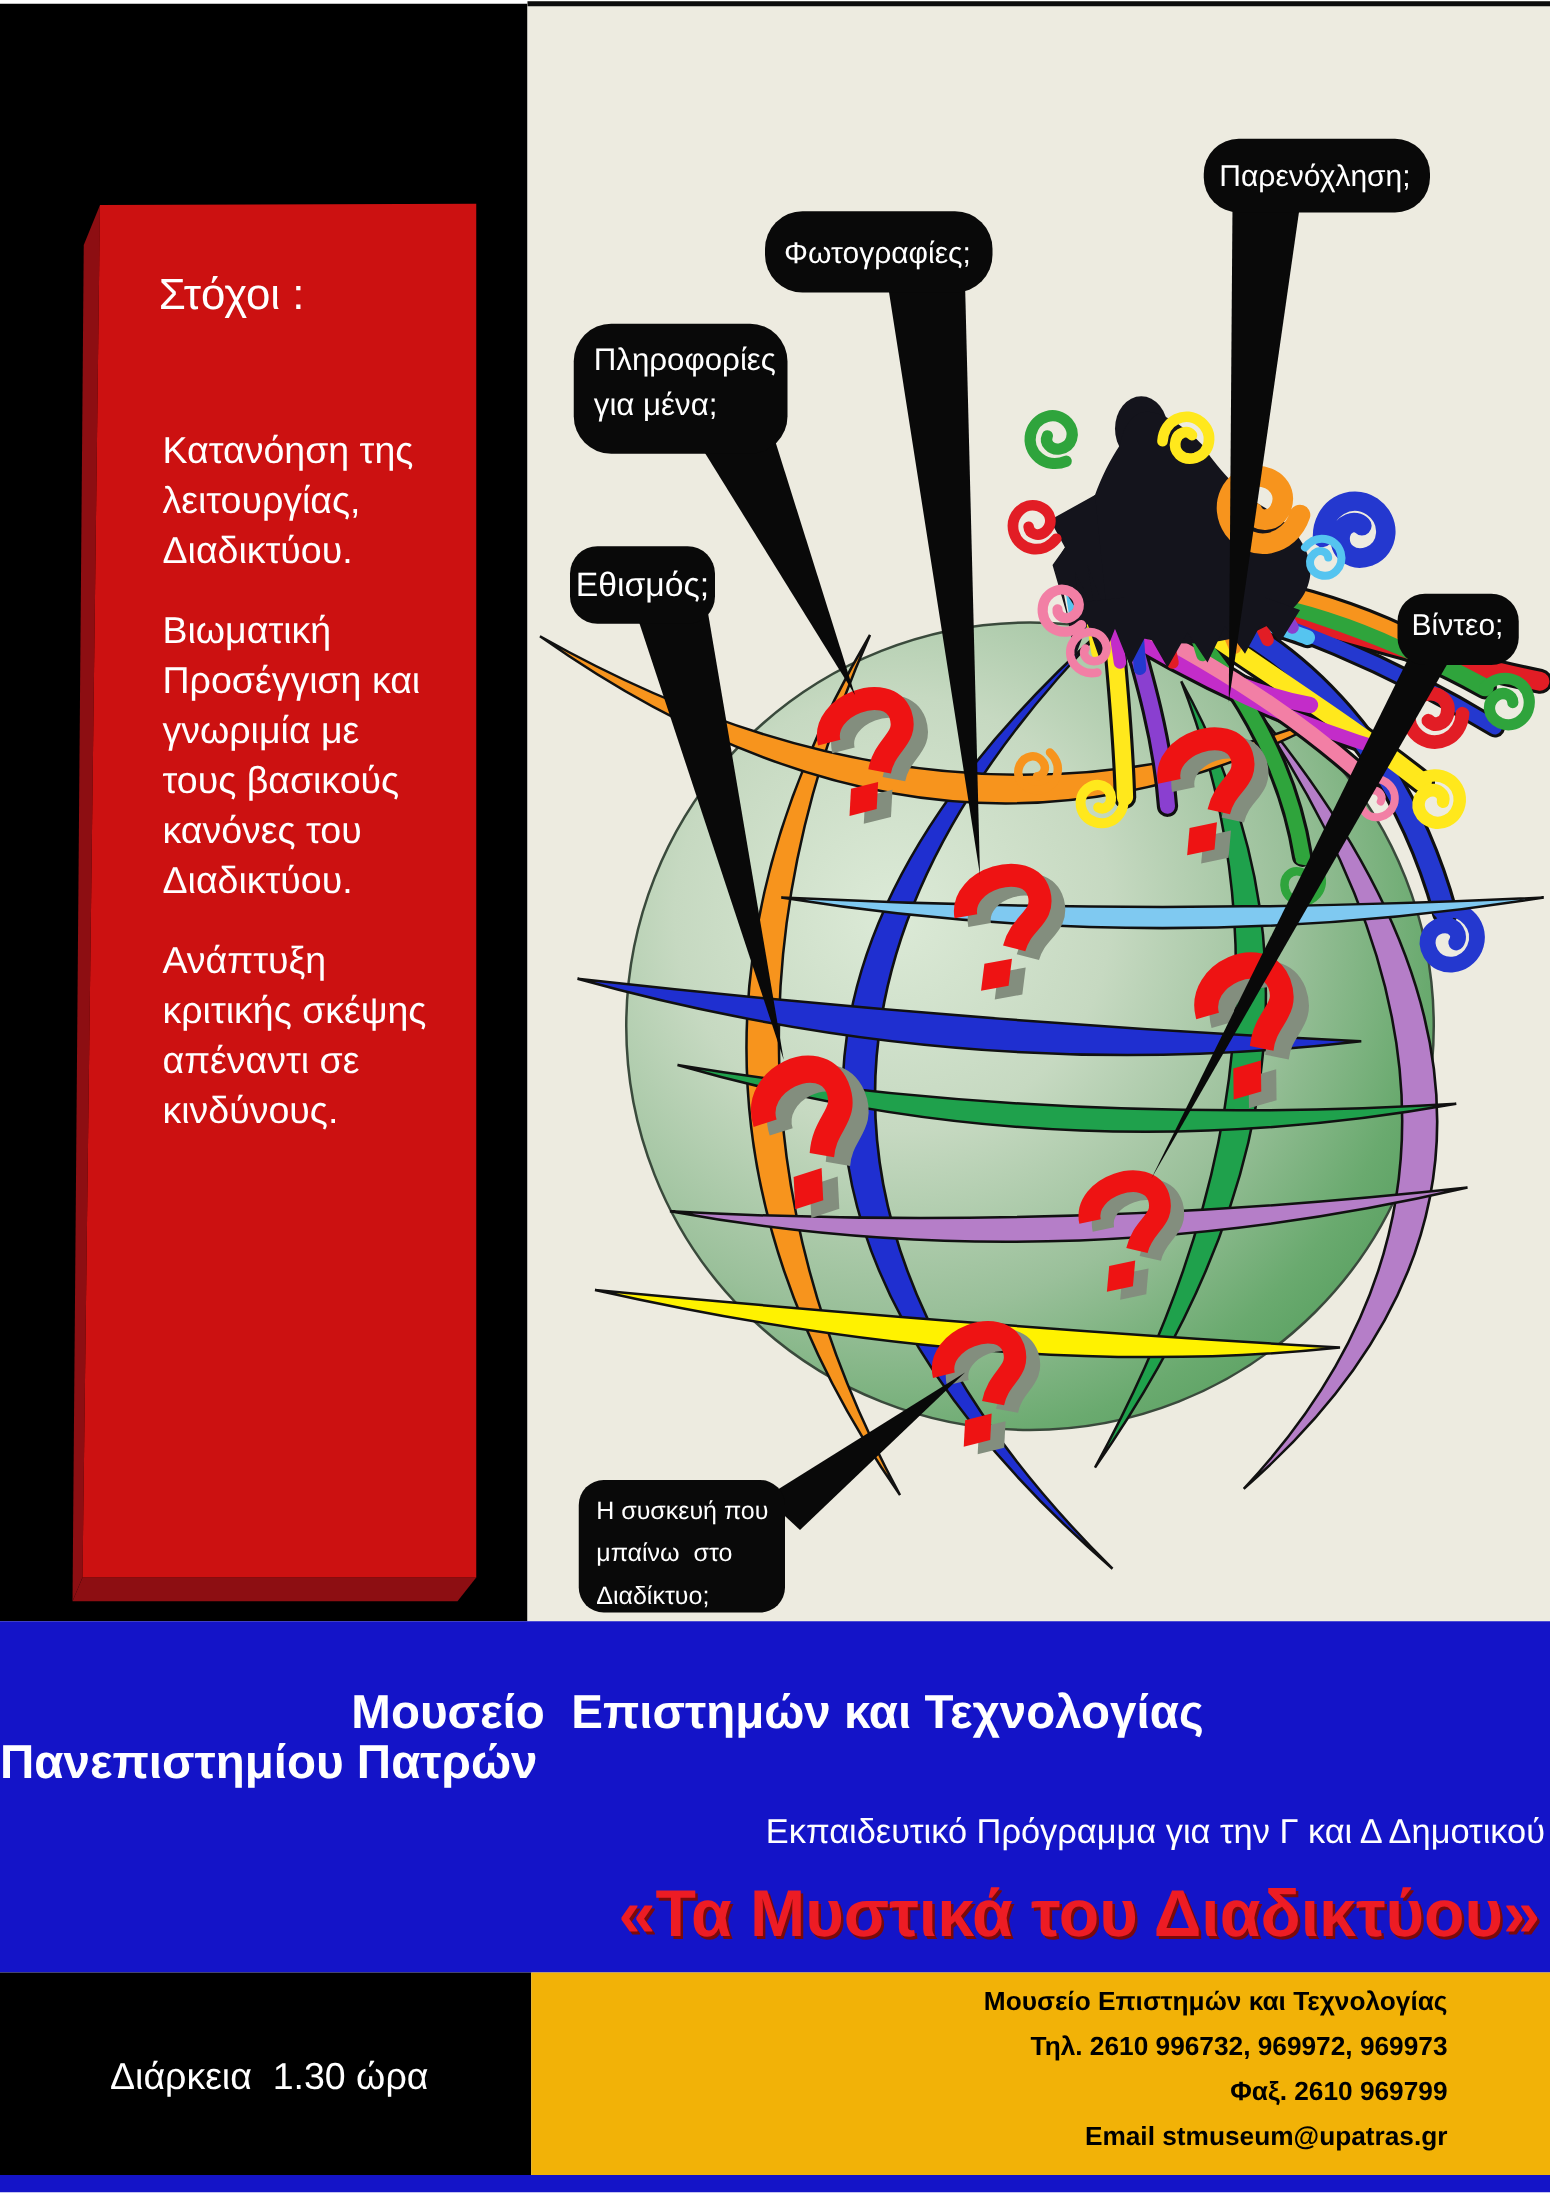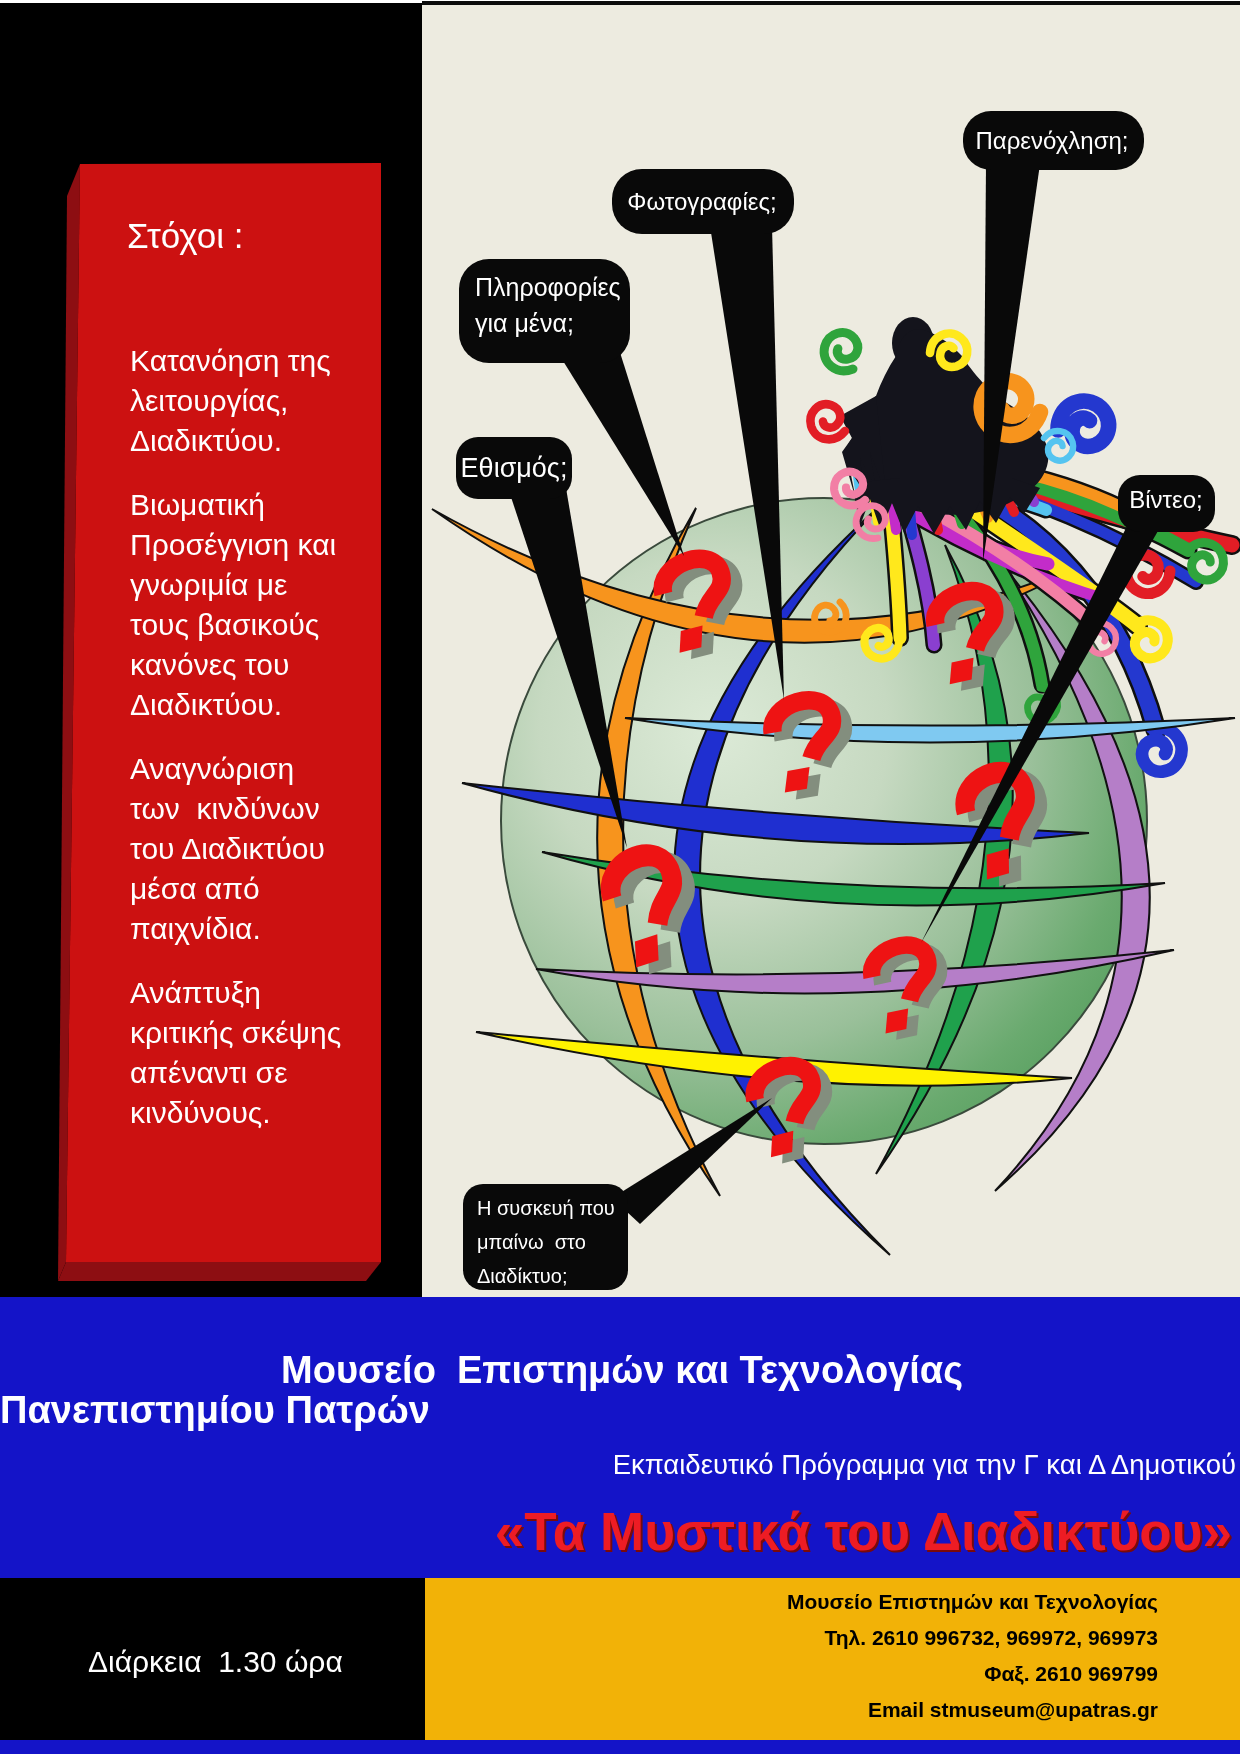--- a/index.html
+++ b/index.html
@@ -231,21 +231,20 @@
 <polygon points="80,164 66,1262 58,1281 67,196" fill="#8d0e12"></polygon>
 <polygon points="66,1262 381,1262 366,1281 58,1281" fill="#8d0e12"></polygon>
 <polygon points="80,164 381,163 381,1262 66,1262" fill="#cc1111"></polygon>
 </g>
 </svg>
 
 <div id="stoxoi">Στόχοι :</div>
 <div id="goals">
 <p>Κατανόηση της<br>λειτουργίας,<br>Διαδικτύου.</p>
 <p>Βιωματική<br>Προσέγγιση και<br>γνωριμία με<br>τους βασικούς<br>κανόνες του<br>Διαδικτύου.</p>
-<p>Αναγνώριση<br>των&nbsp;&nbsp;κινδύνων<br>του Διαδικτύου<br>μέσα από<br>παιχνίδια.</p>
 <p>Ανάπτυξη<br>κριτικής σκέψης<br>απέναντι σε<br>κινδύνους.</p>
 </div>
 
 <div id="bt1">Μουσείο&nbsp; Επιστημών και Τεχνολογίας</div>
 <div id="bt2">Πανεπιστημίου Πατρών</div>
 <div id="bt3">Εκπαιδευτικό Πρόγραμμα για την Γ και Δ Δημοτικού</div>
 <div id="bt4">«Τα Μυστικά του Διαδικτύου»</div>
 <div id="dur">Διάρκεια&nbsp; 1.30 ώρα</div>
 <div id="ycontact">Μουσείο Επιστημών και Τεχνολογίας<br>Τηλ. 2610 996732, 969972, 969973<br>Φαξ. 2610 969799<br>Email stmuseum@upatras.gr</div>
 

